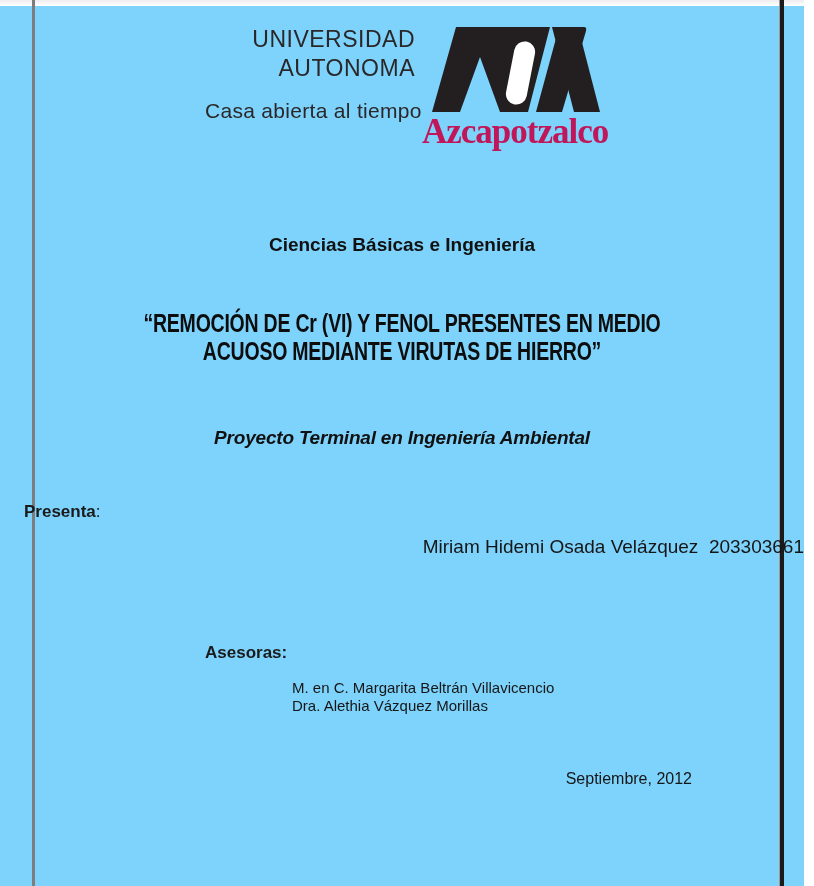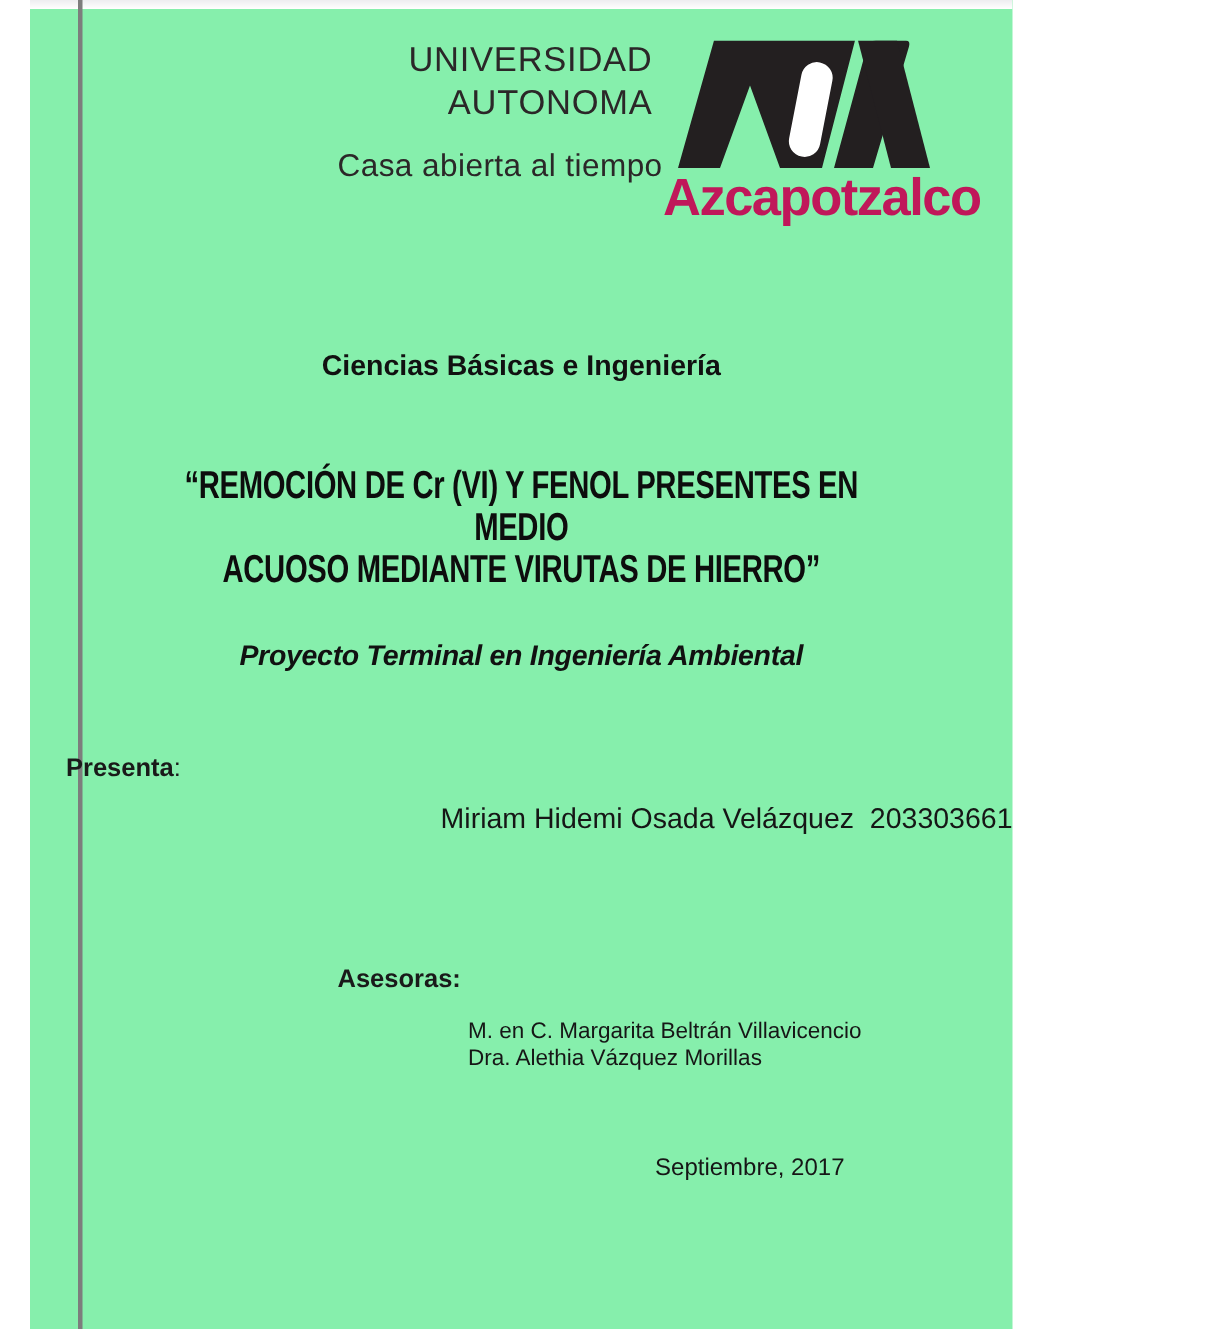--- a/index.html
+++ b/index.html
@@ -4,25 +4,24 @@
 <style>
   html, body {
     margin: 0;
     padding: 0;
     background: #ffffff;
     font-family: "Liberation Sans", sans-serif;
     color: #1a1a1a;
   }
   .page {
     position: relative;
-    width: 655px;
+    width: 804px;
     height: 886px;
-    background: #86efac;
+    background: #7dd3fc;
     overflow: hidden;
-    margin-left: 20px;
   }
   .top-fade {
     position: absolute;
     top: 0; left: 0; right: 0;
     height: 6px;
     background: linear-gradient(#ededf0, #ffffff);
   }
   .rule-left {
     position: absolute;
     left: 32px; top: 0;
@@ -56,21 +55,21 @@
   .logo-wrap {
     position: absolute;
     left: 428px; top: 27px;
     width: 175px; height: 85px;
   }
   .campus-name {
     position: absolute;
     left: 422px; top: 112px;
     width: 184px;
     text-align: left;
-    font-family: Liberation Sans, sans-serif;
+    font-family: Liberation Serif, serif;
     font-weight: bold;
     font-size: 35px;
     letter-spacing: -1px;
     color: #c0175a;
   }
   .division {
     position: absolute;
     left: 0; right: 0;
     top: 234px;
     text-align: center;
@@ -183,15 +182,15 @@
   </div>
 
   <div class="author-line">Miriam Hidemi Osada Velázquez  203303661</div>
 
   <div class="advisors-label">Asesoras:</div>
   <div class="advisor-names">
     <div>M. en C. Margarita Beltrán Villavicencio</div>
     <div>Dra. Alethia Vázquez Morillas</div>
   </div>
 
-  <div class="date-line">Septiembre, 2017</div>
+  <div class="date-line">Septiembre, 2012</div>
 
 </div>
 
 </body></html>

